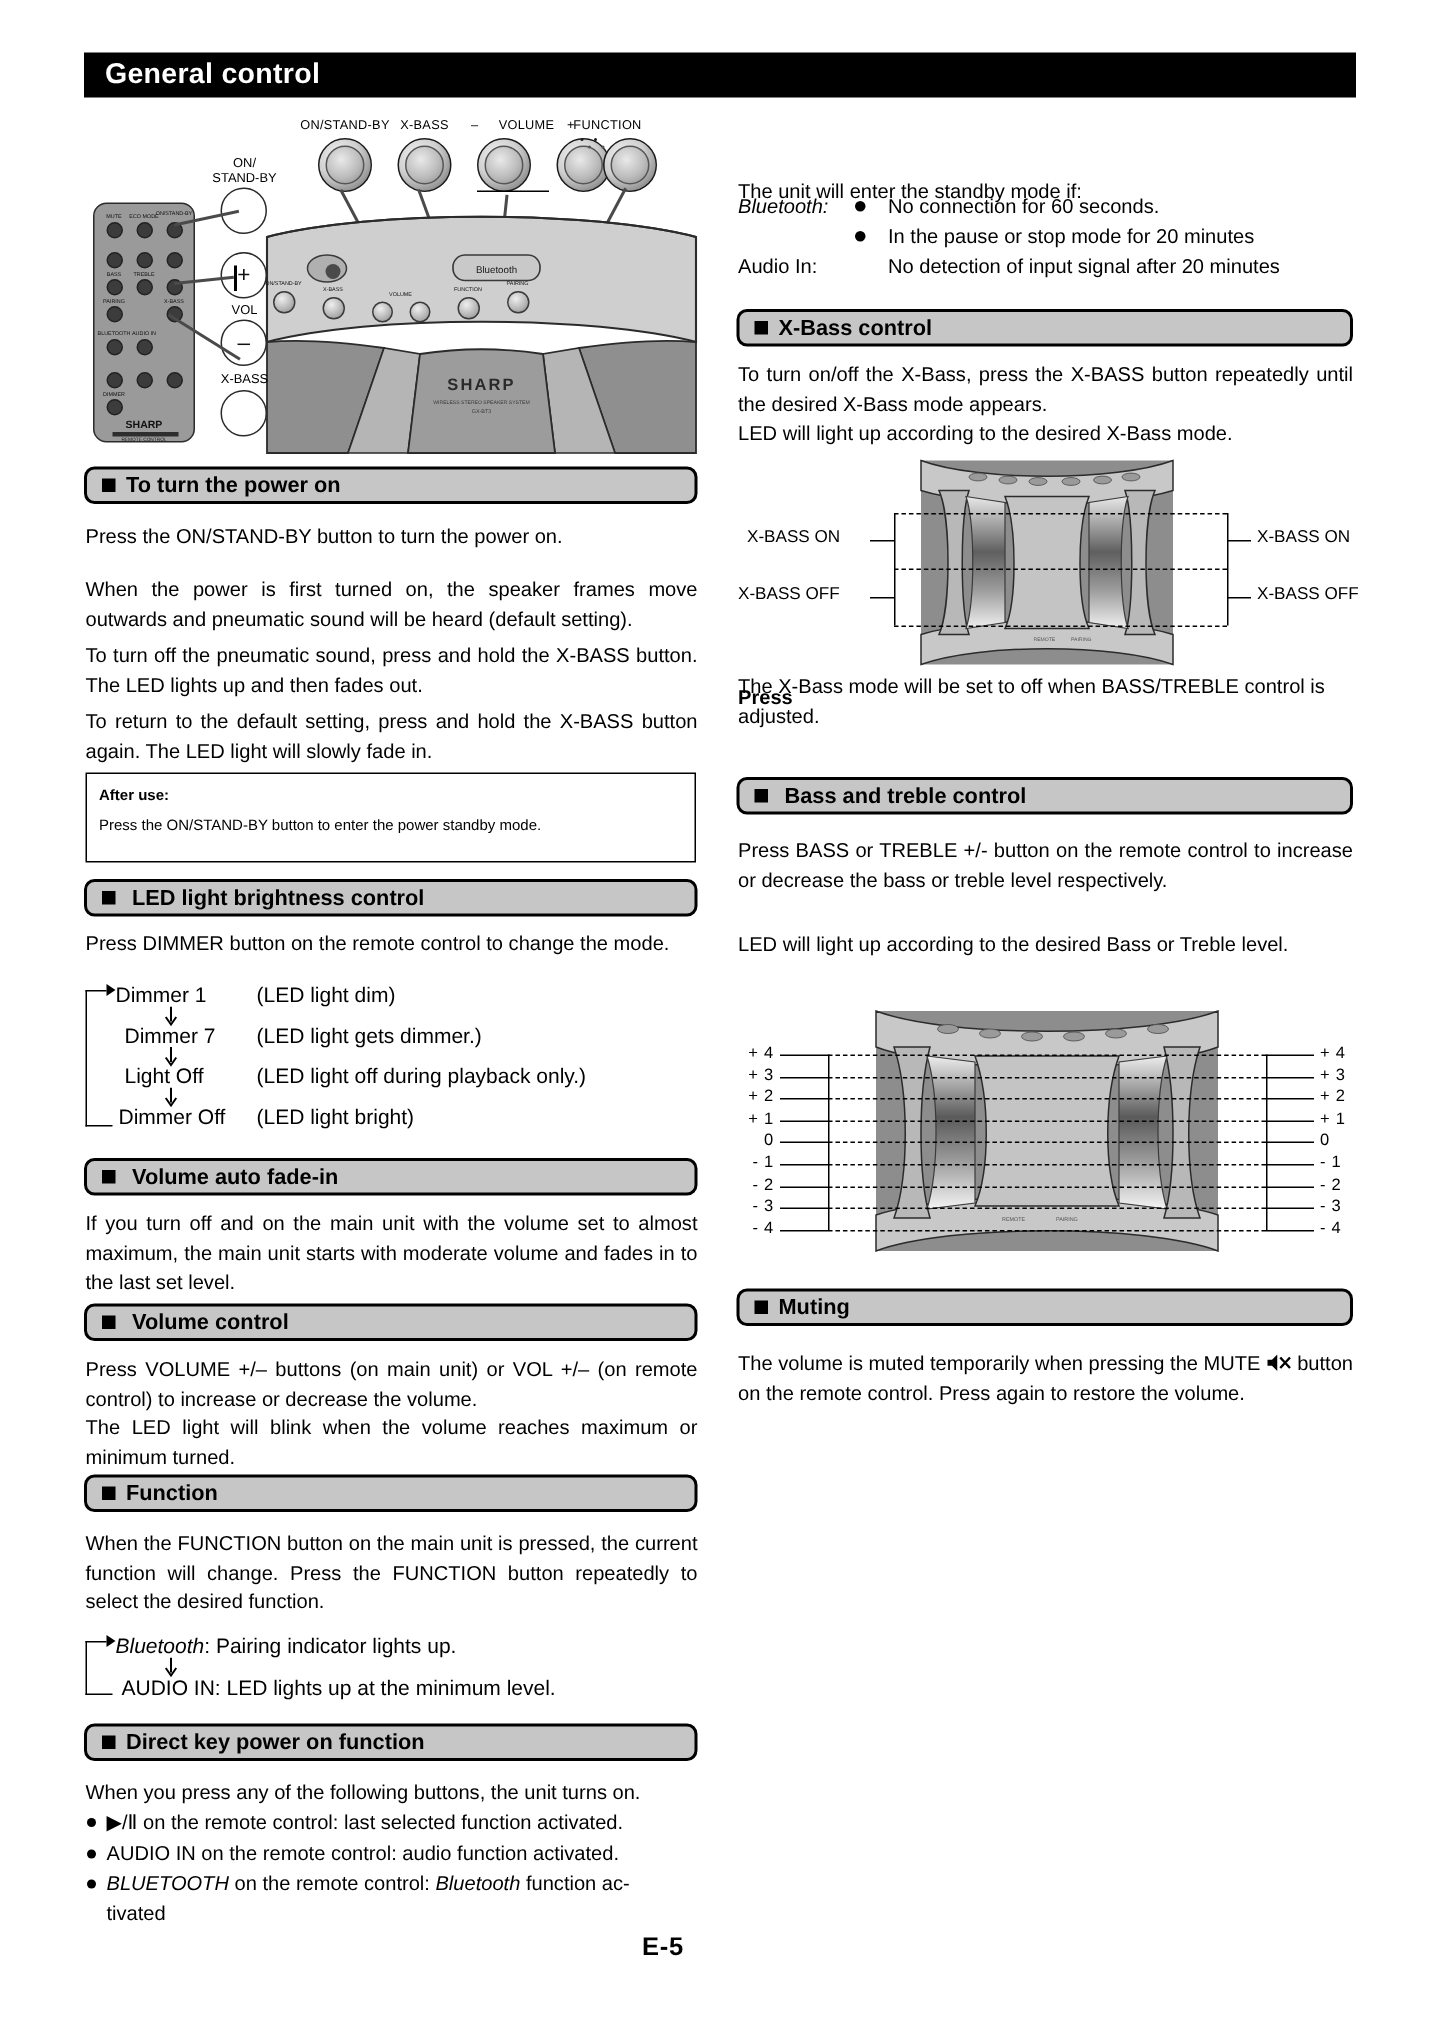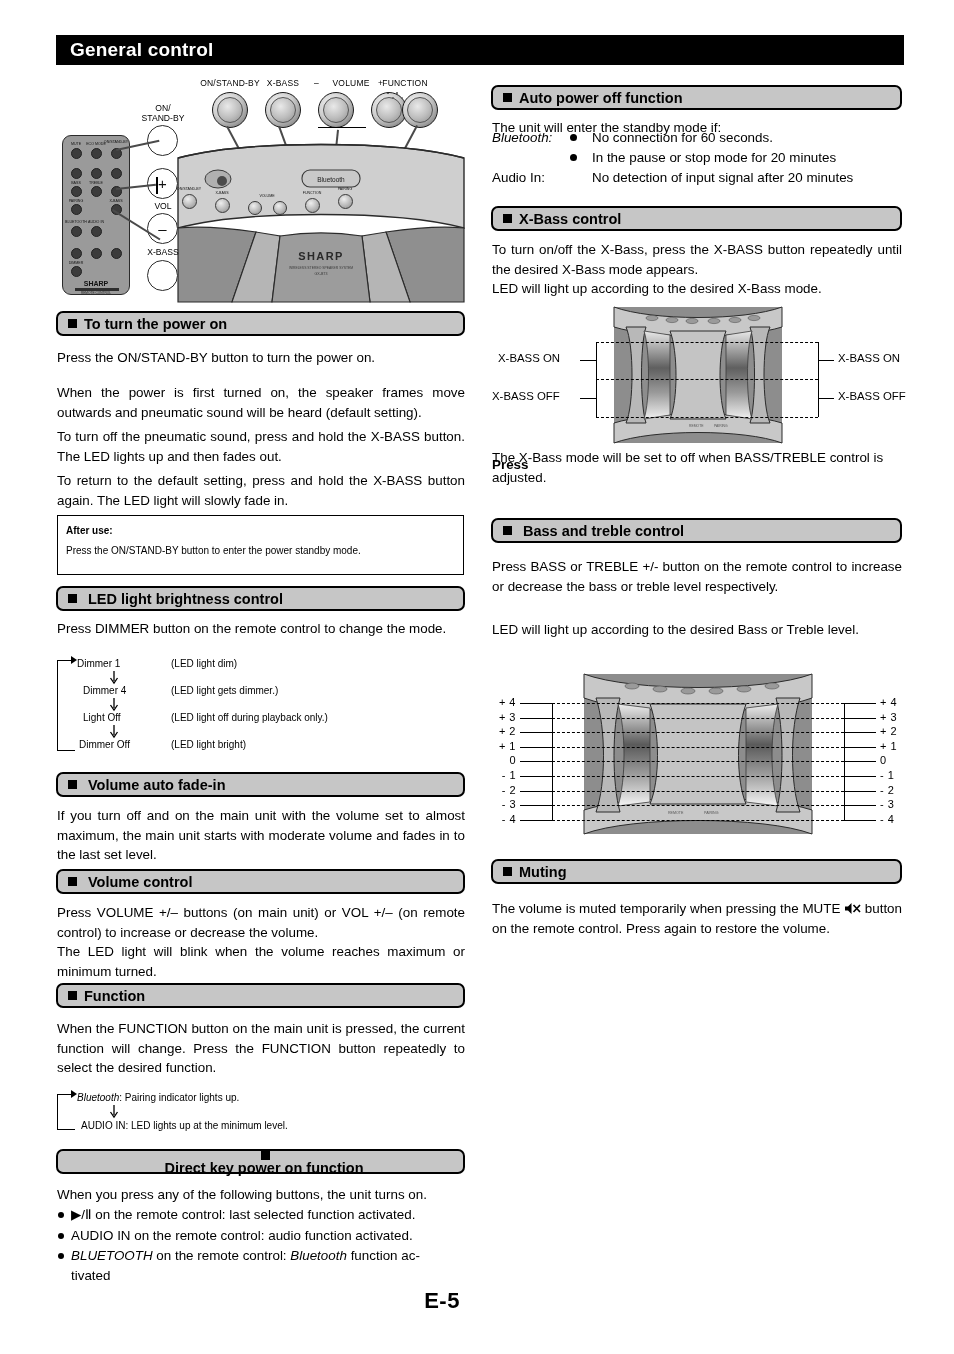--- a/index.html
+++ b/index.html
@@ -36,21 +36,21 @@
   .ital{font-style:italic;}
   .bold{font-weight:bold;}
 
   
   .box{
     position:absolute;box-sizing:border-box;border:1.6px solid #000;
     padding:5px 8px 6px 8px;font-size:10px;line-height:19.5px;
   }
 
   
-  .flow{position:absolute;font-size:10px;line-height:19.5px;}
+  .flow{position:absolute;font-size:14px;line-height:19.5px;}
   .loop{position:absolute;border-left:1.4px solid #000;}
   .loop-top{position:absolute;border-top:1.4px solid #000;}
   .loop-bot{position:absolute;border-bottom:1.4px solid #000;}
   .tri-r{
     position:absolute;width:0;height:0;
     border-top:4px solid transparent;border-bottom:4px solid transparent;
     border-left:6px solid #000;
   }
 
   
@@ -62,21 +62,21 @@
   .apo{position:absolute;font-size:13.4px;line-height:20px;}
   .apo .r{display:flex;}
   .apo .c1{width:78px;flex:none;}
   .apo .c2{display:flex;}
   .apo .bd{width:22px;flex:none;}
   .apo .bdot{display:inline-block;width:7px;height:7px;border-radius:50%;background:#000;vertical-align:middle;margin-bottom:2px;}
 
   
   .footer{
     position:absolute;left:0;top:1288px;width:884px;text-align:center;
-    font-size:22px;font-weight:bold;letter-spacing:.5px;
+    font-size:17px;font-weight:bold;letter-spacing:.5px;
   }
 
   
   .ill{position:absolute;}
   .cap{position:absolute;font-size:8.5px;white-space:nowrap;letter-spacing:.2px;}
   .cap.c{transform:translateX(-50%);}
 
   
   .knob{
     position:absolute;border-radius:50%;
@@ -292,21 +292,21 @@
     <div class="loop-top" style="left:0px;top:6px;width:14px;"></div>
     <div class="loop-bot" style="left:0px;top:96px;width:18px;"></div>
     <div class="tri-r" style="left:14px;top:2px;"></div>
 
     <div style="position:absolute;left:20px;top:0px;">Dimmer 1</div>
     <div style="position:absolute;left:114px;top:0px;">(LED light dim)</div>
     <svg style="position:absolute;left:52px;top:17px;" width="10" height="14">
         <path d="M5,0 L5,10 M1.5,7 L5,12 L8.5,7" stroke="#000" stroke-width="1.3" fill="none"></path>
       </svg>
 
-    <div style="position:absolute;left:26px;top:27px;">Dimmer 4</div>
+    <div style="position:absolute;left:26px;top:27px;">Dimmer 7</div>
     <div style="position:absolute;left:114px;top:27px;">(LED light gets dimmer.)</div>
     <svg style="position:absolute;left:52px;top:44px;" width="10" height="14">
         <path d="M5,0 L5,10 M1.5,7 L5,12 L8.5,7" stroke="#000" stroke-width="1.3" fill="none"></path>
       </svg>
 
     <div style="position:absolute;left:26px;top:54px;">Light Off</div>
     <div style="position:absolute;left:114px;top:54px;">(LED light off during playback only.)</div>
     <svg style="position:absolute;left:52px;top:71px;" width="10" height="14">
         <path d="M5,0 L5,10 M1.5,7 L5,12 L8.5,7" stroke="#000" stroke-width="1.3" fill="none"></path>
       </svg>
@@ -345,21 +345,21 @@
     </div>
     <svg style="position:absolute;left:52px;top:17px;" width="10" height="14">
         <path d="M5,0 L5,10 M1.5,7 L5,12 L8.5,7" stroke="#000" stroke-width="1.3" fill="none"></path>
       </svg>
 
     <div style="position:absolute;left:24px;top:28px;">
       <span>AUDIO IN</span><span>: LED lights up at the minimum level.</span>
     </div>
   </div>
 
-  <div class="sec" style="left:56px;top:1149px;width:409px;flex-direction:column;">
+  <div class="sec" style="left:56px;top:1149px;width:409px;">
     <i class="bullet"></i>
     <span class="lbl">Direct key power on function</span>
   </div>
   <div class="p nojust" style="left:57px;top:1185px;width:408px;">When you press any of the following buttons, the unit turns on.</div>
 
   <div class="blist" style="left:57px;top:1205px;width:410px;">
     <div class="li">
       <i class="dot"></i>
       <span>▶/Ⅱ on the remote control: last selected function activated.</span>
     </div>
@@ -367,24 +367,20 @@
       <i class="dot"></i>
       <span>AUDIO IN on the remote control: audio function activated.</span>
     </div>
     <div class="li">
       <i class="dot"></i>
       <span class="ital">BLUETOOTH</span><span> on the remote control: </span><span class="ital">Bluetooth</span><span> function ac-</span><br>
       <span>tivated</span>
     </div>
   </div>
 
-  <div class="sec" style="left:491px;top:85px;width:411px;">
-    <i class="bullet"></i>
-    <span class="lbl">Auto power off function</span>
-  </div>
   <div class="p nojust" style="left:492px;top:118px;width:410px;">The unit will enter the standby mode if:</div>
 
   <div class="apo" style="left:492px;top:128px;width:412px;">
     <div class="r">
       <div class="c1 ital">Bluetooth:</div>
       <div class="c2">
         <span class="bd"><i class="bdot"></i></span>
         <span>No connection for 60 seconds.</span>
       </div>
     </div>

